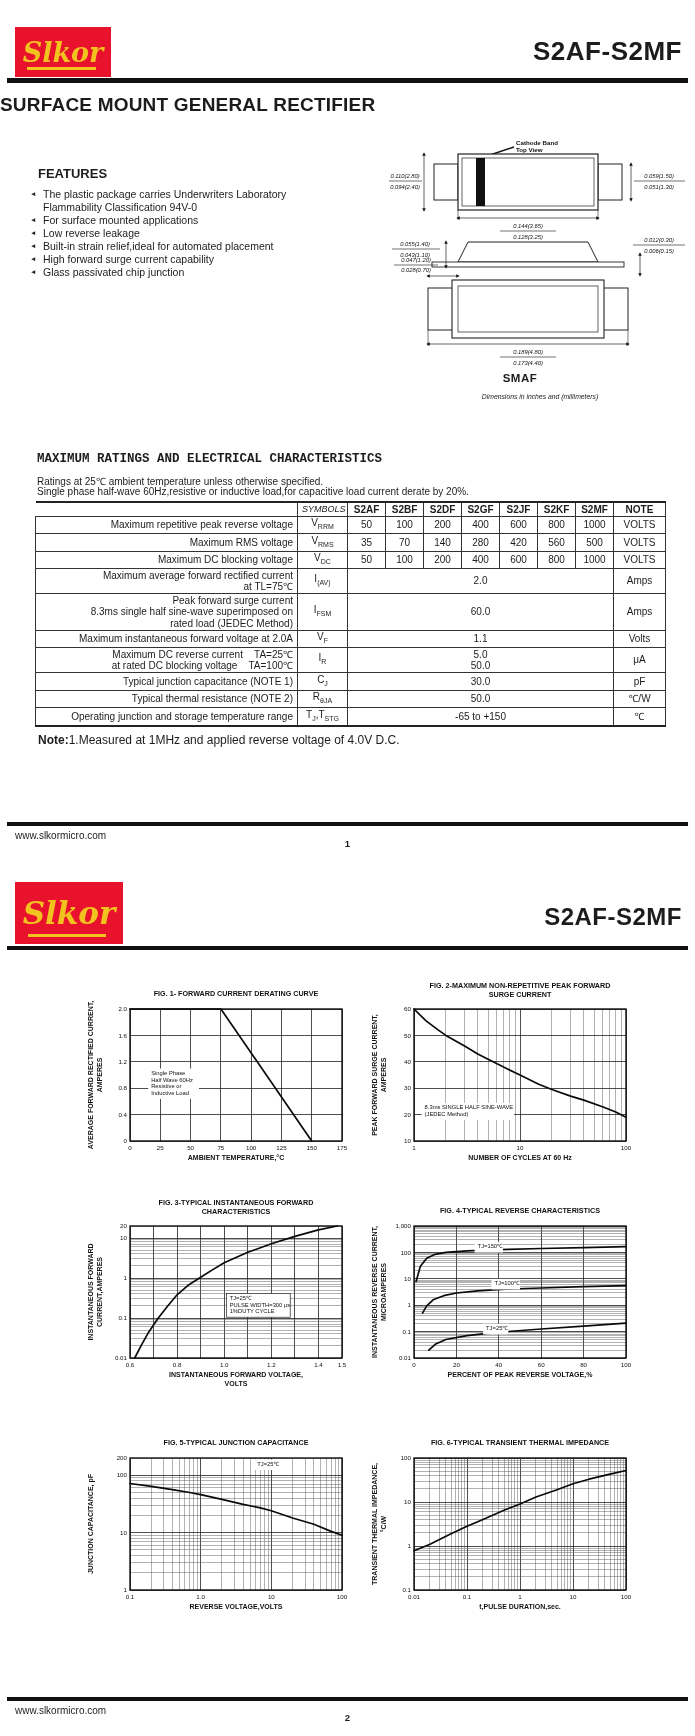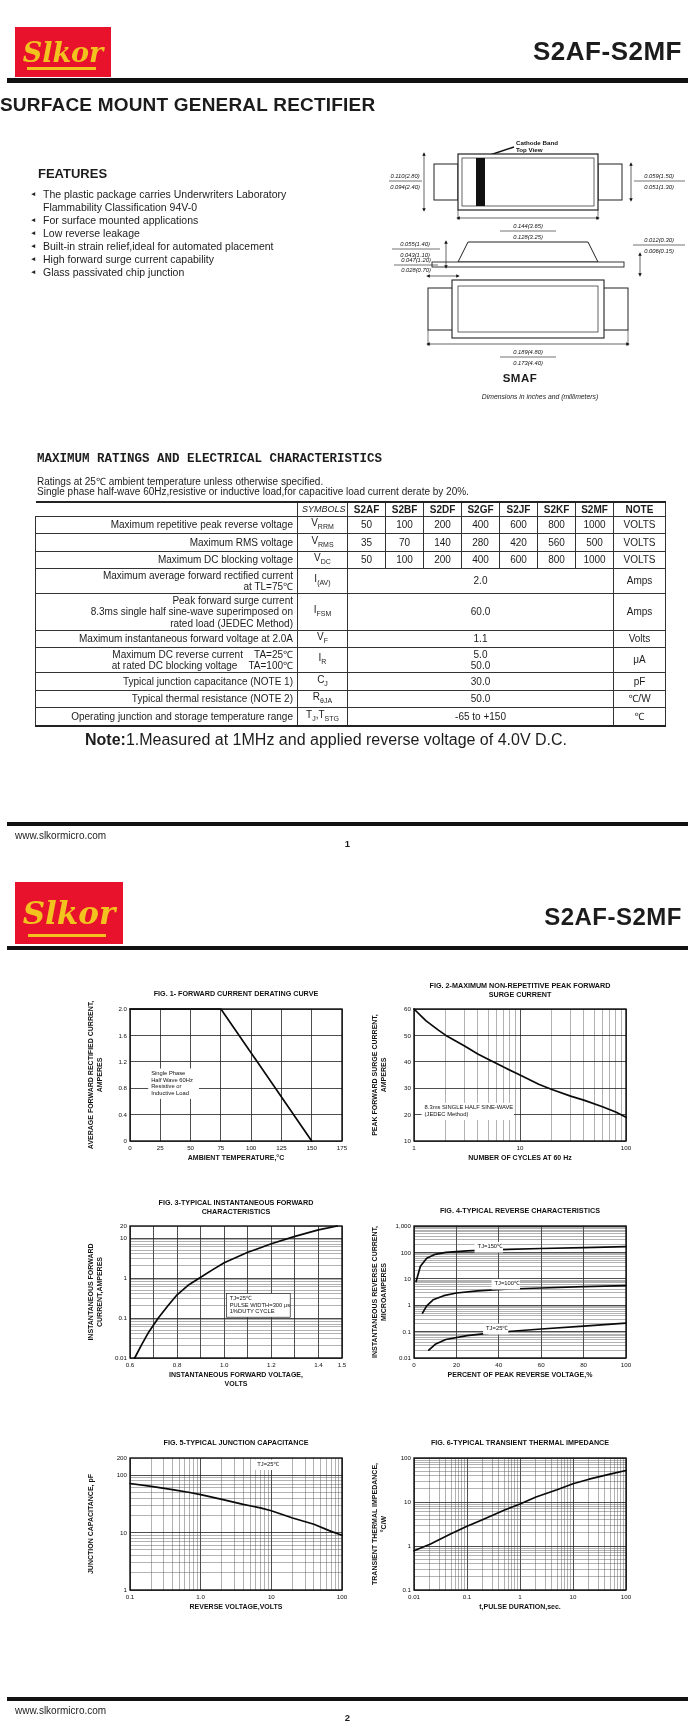--- a/index.html
+++ b/index.html
@@ -33,21 +33,21 @@
   .c2{top:486px;}
   .table-block{position:absolute;left:35px;top:501px;width:630px;}
   table.ratings{border-collapse:collapse;width:630px;table-layout:fixed;border-top:2.5px solid #222;border-bottom:2.5px solid #222;font-size:10px;}
   table.ratings td,table.ratings th{border:1px solid #333;padding:0.5px 4px;line-height:11.5px;}
   table.ratings th{font-weight:bold;text-align:center;}
   table.ratings th.sym-h{font-style:italic;font-weight:normal;font-size:9px;}
   table.ratings th.blank{border-top:none;border-left:none;background:#fff;}
   table.ratings td.desc{text-align:right;}
   table.ratings td.val,table.ratings td.sym,table.ratings td.unit,table.ratings td.span{text-align:center;}
   table.ratings sub{font-size:7px;}
-  .notes{margin-top:7px;font-size:16px;line-height:12px;padding-left:3px;margin-left:47px;}
+  .notes{margin-top:7px;font-size:12px;line-height:12px;padding-left:3px;}
   .note-label{font-weight:bold;}
   .note2{padding-left:29px;}
   .site{position:absolute;left:15px;font-size:10px;}
   .s1{top:830px;}
   .s2{top:1705px;}
   .pnum{position:absolute;left:0;width:695px;text-align:center;font-size:9.5px;font-weight:bold;}
   .p1{top:838px;}
   .p2{top:1712px;}
   .chart{position:absolute;width:272px;height:198px;}
   #fig1{left:84px;top:979px;}

